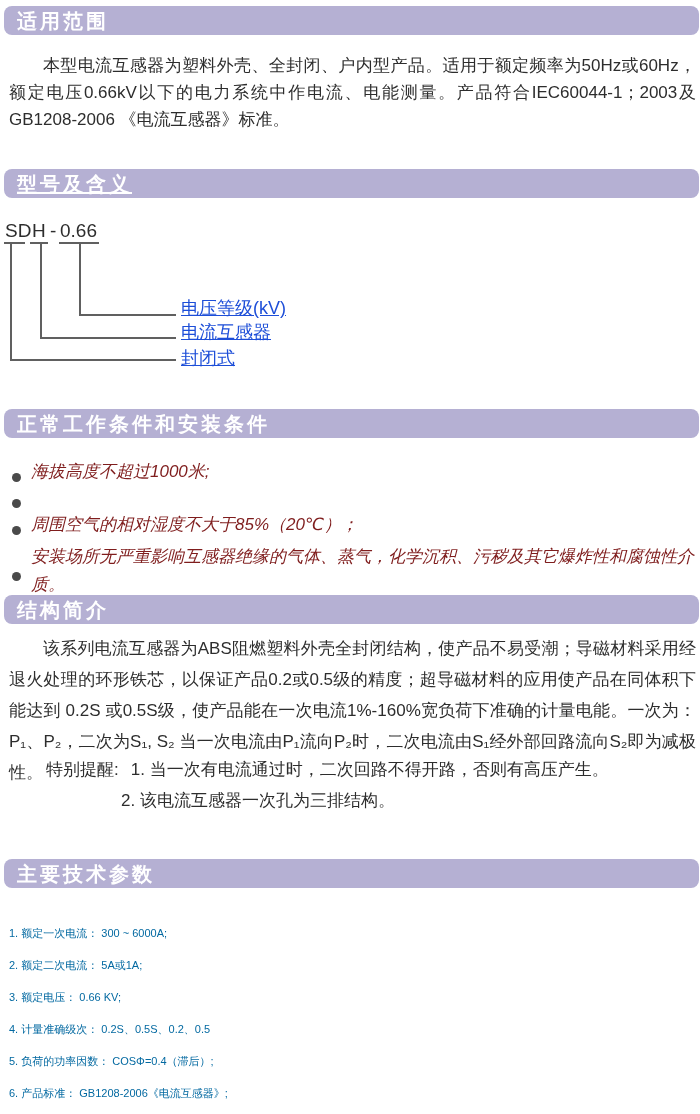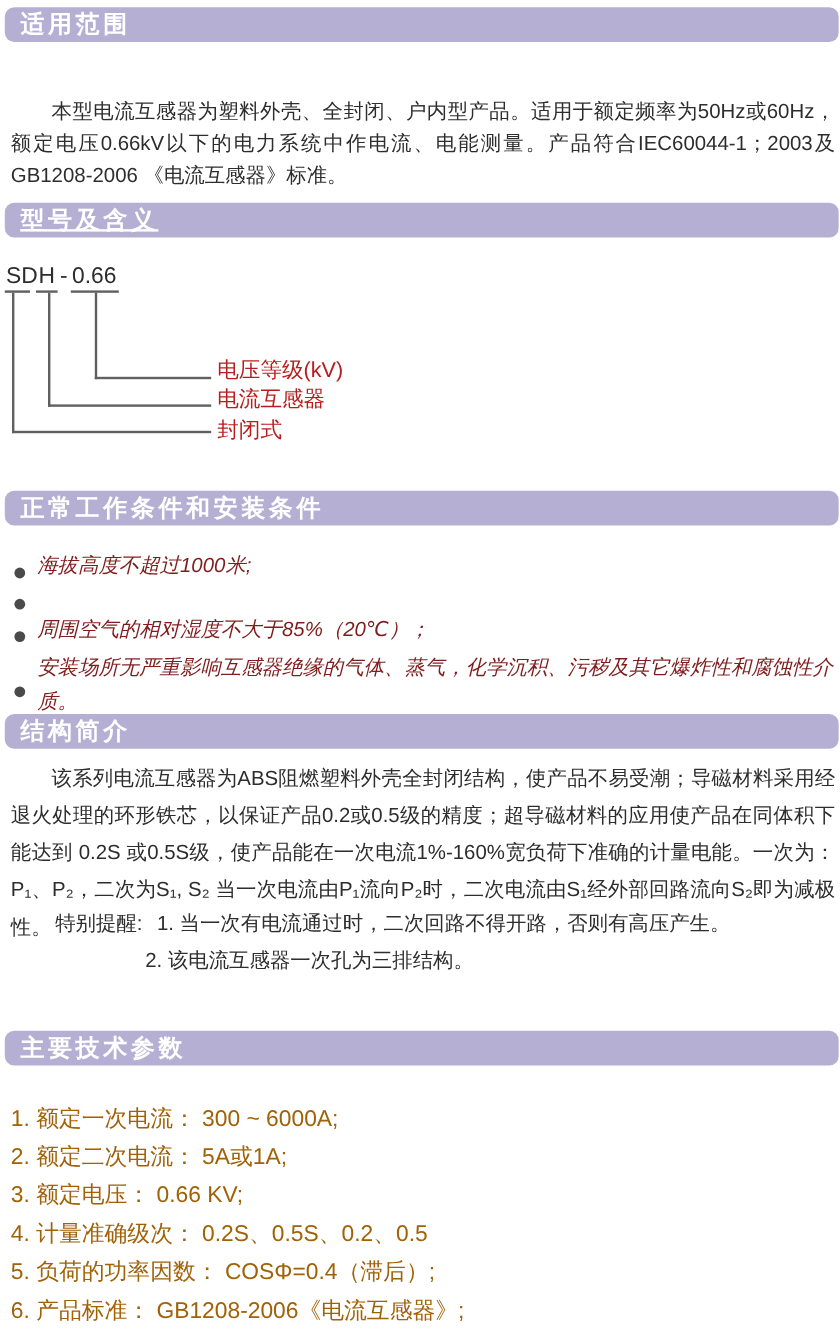--- a/index.html
+++ b/index.html
@@ -21,21 +21,21 @@
   .bar-model      { top:167px;text-decoration:underline; }
   .bar-conditions { top:407px; }
   .bar-structure  { top:593px; }
   .bar-params     { top:857px; }
 
   
   .para {
     position:absolute; left:6px; width:689px;
     font-size:17px; text-align:justify; text-indent:2em; color:#2d2d2d;
   }
-  .para-scope     { top:49px;  line-height:27px;margin-top:27px; }
+  .para-scope     { top:49px;  line-height:27px; }
   .para-structure { top:630px; line-height:31px; }
 
   
   .diagram { position:absolute; left:2px; top:218px; width:430px; height:165px; }
   .code-part { position:absolute; top:0; font-size:19px; color:#2d2d2d; line-height:20px; white-space:nowrap; }
   .cp-series  { left:0; }
   .cp-type    { left:27px; }
   .cp-dash    { left:45px; }
   .cp-voltage { left:55px; }
   .uline { position:absolute; top:22px; height:2px; background:#606060; }
@@ -43,41 +43,41 @@
   .u2 { left:26px; width:18px; }
   .u3 { left:55px; width:40px; }
   .vline { position:absolute; width:2px; background:#606060; top:24px; }
   .v1 { left:6px;  height:117px; }
   .v2 { left:36px; height:95px; }
   .v3 { left:75px; height:72px; }
   .hline { position:absolute; height:2px; background:#606060; }
   .h-voltage { top:94px;  left:75px; width:97px; }
   .h-ct      { top:117px; left:36px; width:136px; }
   .h-sealed  { top:139px; left:6px;  width:166px; }
-  .diag-label { position:absolute; left:176px; font-size:18px; line-height:19px; color:#b91c1c; white-space:nowrap; }
+  .diag-label { position:absolute; left:176px; font-size:18px; line-height:19px; color:#1d4ed8; white-space:nowrap;text-decoration:underline; }
   .dl-voltage { top:78px; }
   .dl-ct      { top:102px; }
   .dl-sealed  { top:128px; }
 
   
   .bullet-list { position:absolute; left:8px; top:453px; width:688px; }
   .bullet-item { display:flex; align-items:center; line-height:28px; font-size:17px; color:#7f1d1d;font-style:italic; }
   .dot {
     flex:0 0 auto; width:9px; height:9px; border-radius:50%;
     background:#4a4a4a; margin:10px 9px 0 0;
   }
 
   
   .note-row1 { position:absolute; left:42px;  top:756px; font-size:17px; line-height:22px; white-space:nowrap; }
   .note-row1 .note-text { margin-left:10px; }
   .note-row2 { position:absolute; left:118px; top:787px; font-size:17px; line-height:22px; white-space:nowrap; }
 
   
   .param-list { position:absolute; left:5px; top:914px; width:690px; }
-  .param-item { font-size:19px; line-height:30px; color:#a16207; white-space:nowrap; }
+  .param-item { font-size:11px; line-height:30px; color:#0369a1; white-space:nowrap; }
 </style>
 </head>
 <body>
 
 <div class="page">
 
   <div class="section-bar bar-scope">适用范围</div>
   <div class="para para-scope">本型电流互感器为塑料外壳、全封闭、户内型产品。适用于额定频率为50Hz或60Hz，额定电压0.66kV以下的电力系统中作电流、电能测量。产品符合IEC60044-1；2003及GB1208-2006 《电流互感器》标准。</div>
 
   <div class="section-bar bar-model">型号及含义</div>

